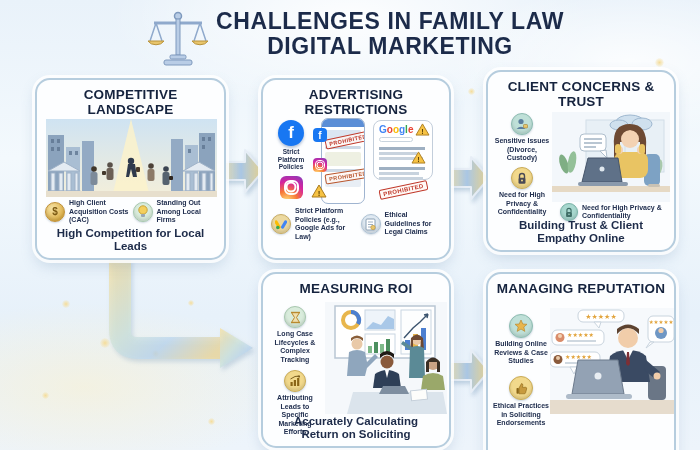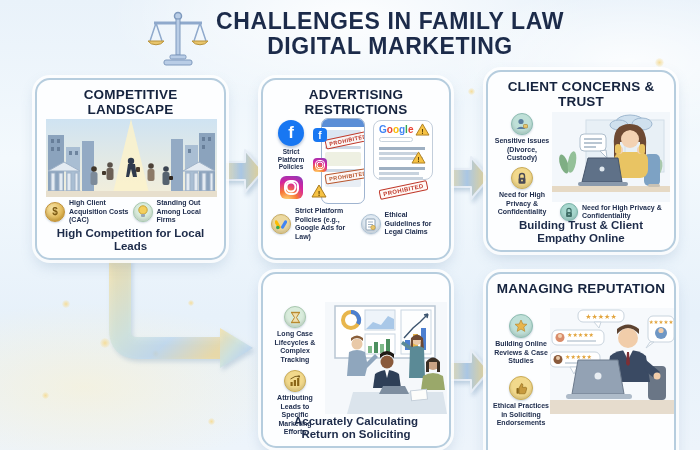--- a/index.html
+++ b/index.html
@@ -368,20 +368,21 @@
             <rect x="2.5" y="5.8" width="7" height="6" rx="1.2" fill="#3f6e66"></rect>
             <circle cx="6" cy="8.6" r="1" fill="#a8d8cf"></circle>
           </svg>
       </div>
       <span>Need for High Privacy &amp; Confidentiality</span>
     </div>
     <div class="caption">Building Trust &amp; Client Empathy Online</div>
   </div>
 
   <div class="panel" style="left:261px;top:272px;width:190px;height:176px">
+    <div class="p-title">MEASURING ROI</div>
     <div class="bullet-v" style="position:absolute;left:4px;top:32px;width:56px">
       <div class="b-icon ic-mint" style="width:22px;height:22px">
         <svg width="11" height="13" viewBox="0 0 11 13">
             <path d="M1.5,1.5 h8 L6.5,6.5 L9.5,11.5 h-8 L4.5,6.5 Z" fill="#f0dfae" stroke="#b98a2f" stroke-width="1"></path>
             <line x1="1" y1="1.5" x2="10" y2="1.5" stroke="#b98a2f" stroke-width="1.4"></line>
             <line x1="1" y1="11.5" x2="10" y2="11.5" stroke="#b98a2f" stroke-width="1.4"></line>
           </svg>
       </div>
       <span>Long Case Lifecycles &amp; Complex Tracking</span>
     </div>

